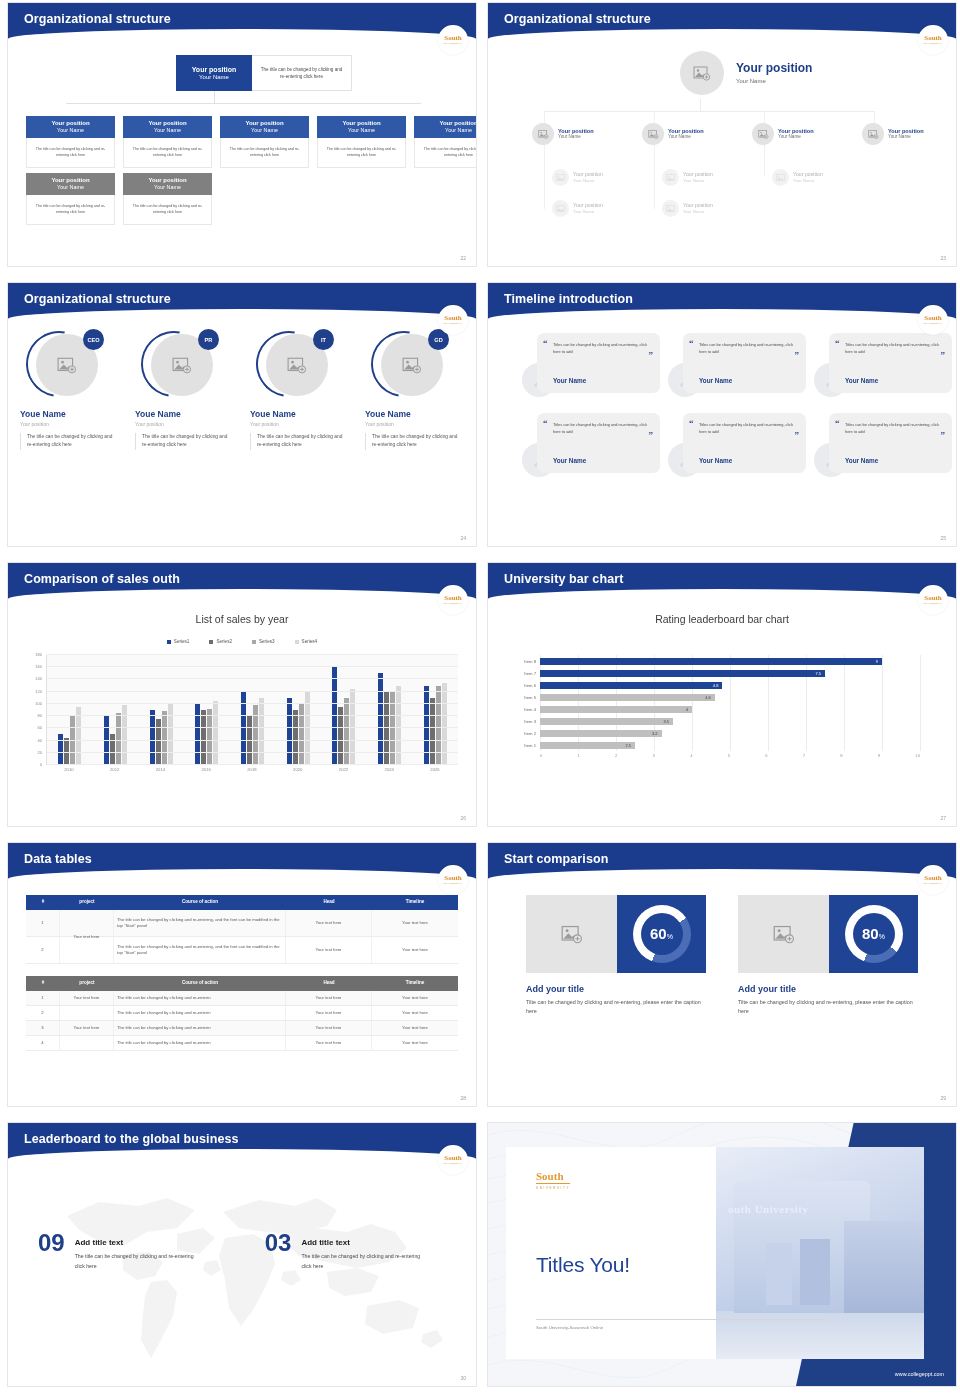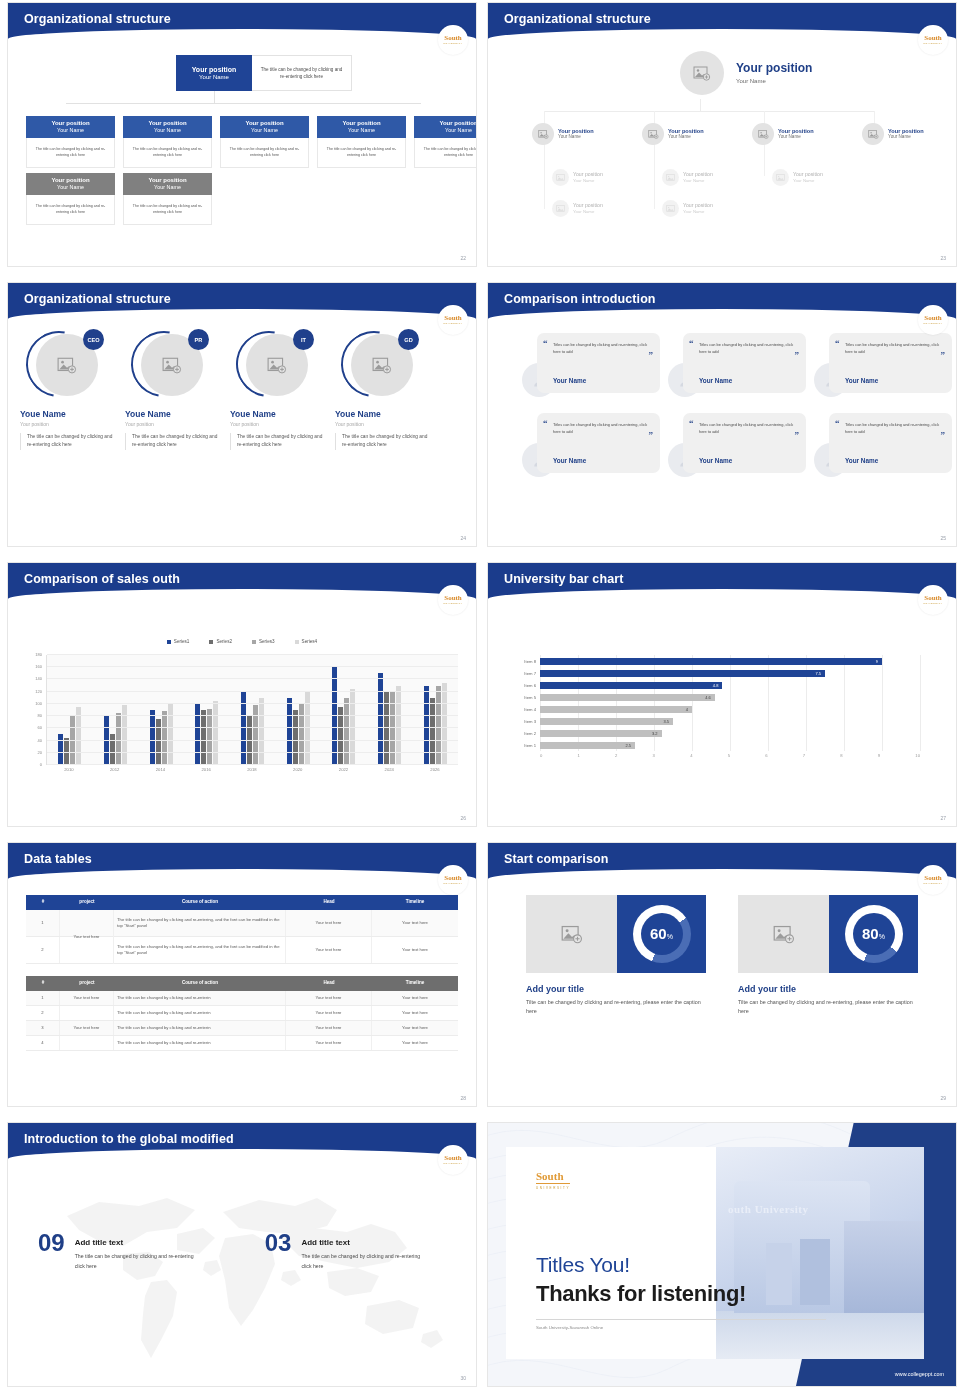--- a/index.html
+++ b/index.html
@@ -119,21 +119,21 @@
   .s23-node .img-ph { width:22px; height:22px; }
   .s23-node .p { font-size:5.6px; font-weight:bold; color:#1f3f87; line-height:1.15;}
   .s23-node .n { font-size:4.6px; color:#6f6f6f; line-height:1.2;}
   .s23-sub { position:absolute; display:flex; align-items:center; gap:4px; opacity:.45;}
   .s23-sub .img-ph { width:17px; height:17px;}
   .s23-sub .p { font-size:5.2px; color:#4b4b4b; line-height:1.15;}
   .s23-sub .n { font-size:4.3px; color:#8c8c8c; line-height:1.2;}
   .s23-vline { position:absolute; width:1px; background:#f0f0f0; }
 
   
-  .s24-wrap { position:absolute; left:12px; top:48px; display:flex; }
+  .s24-wrap { position:absolute; left:12px; top:48px; display:flex; gap:10px;}
   .s24-col { width:105px; position:relative; }
   .s24-circ { position:relative; width:92px; height:72px; margin-left:6px;}
   .s24-ring {
     position:absolute; left:0; top:0; width:66px; height:66px; border-radius:50%;
     border:2px solid #20408c; border-right-color:transparent; border-bottom-color:transparent;
     transform:rotate(-35deg);
   }
   .s24-disc {
     position:absolute; left:10px; top:3px; width:62px; height:62px; border-radius:50%;
     background:#e1e1e1; display:flex; align-items:center; justify-content:center;
@@ -610,21 +610,21 @@
         <div class="s24-pos">Your position</div>
         <div class="s24-desc">The title can be changed by clicking and re-entering click here</div>
       </div>
     </div>
     <div class="pg">24</div>
   </div>
 
   <div class="slide r2 cR">
     <div class="hdr"></div>
     <div class="hdr-curve"></div>
-    <div class="hdr-title">Comparison introduction</div>
+    <div class="hdr-title">Timeline introduction</div>
     <div class="logo-badge">
       <div class="lg-main">South</div>
       <div class="lg-sub">UNIVERSITY</div>
     </div>
 
     <div class="s25-grid">
       <div class="s25-item">
         <div class="s25-av">
             <svg width="15" height="15" viewBox="0 0 20 20">
               <circle cx="10" cy="7.3" r="3.4" fill="#d5d9e1"></circle>
@@ -714,20 +714,21 @@
 
   <div class="slide r3 cL">
     <div class="hdr"></div>
     <div class="hdr-curve"></div>
     <div class="hdr-title">Comparison of sales outh</div>
     <div class="logo-badge">
       <div class="lg-main">South</div>
       <div class="lg-sub">UNIVERSITY</div>
     </div>
 
+    <div class="ch-title">List of sales by year</div>
     <div class="ch-legend" id="legend26">
         <div class="li">
           <span class="sw" style="background: rgb(31, 68, 150);"></span>
           <span>Series1</span>
         </div>
         <div class="li">
           <span class="sw" style="background: rgb(110, 110, 110);"></span>
           <span>Series2</span>
         </div>
         <div class="li">
@@ -835,20 +836,21 @@
 
   <div class="slide r3 cR">
     <div class="hdr"></div>
     <div class="hdr-curve"></div>
     <div class="hdr-title">University bar chart</div>
     <div class="logo-badge">
       <div class="lg-main">South</div>
       <div class="lg-sub">UNIVERSITY</div>
     </div>
 
+    <div class="ch-title">Rating leaderboard bar chart</div>
     <div class="plot27" id="plot27">
         <div class="lbgrid" style="left: 0px;"></div>
         <div class="lbgrid" style="left: 38px;"></div>
         <div class="lbgrid" style="left: 76px;"></div>
         <div class="lbgrid" style="left: 114px;"></div>
         <div class="lbgrid" style="left: 152px;"></div>
         <div class="lbgrid" style="left: 190px;"></div>
         <div class="lbgrid" style="left: 228px;"></div>
         <div class="lbgrid" style="left: 266px;"></div>
         <div class="lbgrid" style="left: 304px;"></div>
@@ -1049,21 +1051,21 @@
         <div class="dc-title">Add your title</div>
         <div class="dc-desc">Tilte can be changed by clicking and re-entering, please enter the caption here</div>
       </div>
     </div>
     <div class="pg">29</div>
   </div>
 
   <div class="slide r5 cL">
     <div class="hdr"></div>
     <div class="hdr-curve"></div>
-    <div class="hdr-title">Introduction to the global modified</div>
+    <div class="hdr-title">Leaderboard to the global business</div>
     <div class="logo-badge">
       <div class="lg-main">South</div>
       <div class="lg-sub">UNIVERSITY</div>
     </div>
 
     <div class="map-bg">
       <svg width="430" height="200" viewBox="0 0 430 200">
         <g fill="#d8d8d8">
           <path d="M40 40 L72 26 L112 30 L140 22 L168 34 L150 52 L120 56 L96 70 L70 64 L52 54 Z"></path>
           <path d="M150 58 L176 52 L188 62 L172 78 L150 74 Z"></path>
@@ -1127,21 +1129,20 @@
           <div class="ty-door2"></div>
           <div class="ty-bldtxt">outh  University</div>
         </div>
 
         <div class="ty-logo">
           <div class="m">South</div>
           <div class="s">UNIVERSITY</div>
         </div>
 
         <div class="ty-h1">Titles You!</div>
-        <div class="ty-h2">Thanks for listening!</div>
         <div class="ty-rule"></div>
         <div class="ty-sub">South University-Savannah Online</div>
       </div>
 
       <div class="ty-url">www.collegeppt.com</div>
     </div>
   </div>
 
 </div>
 

